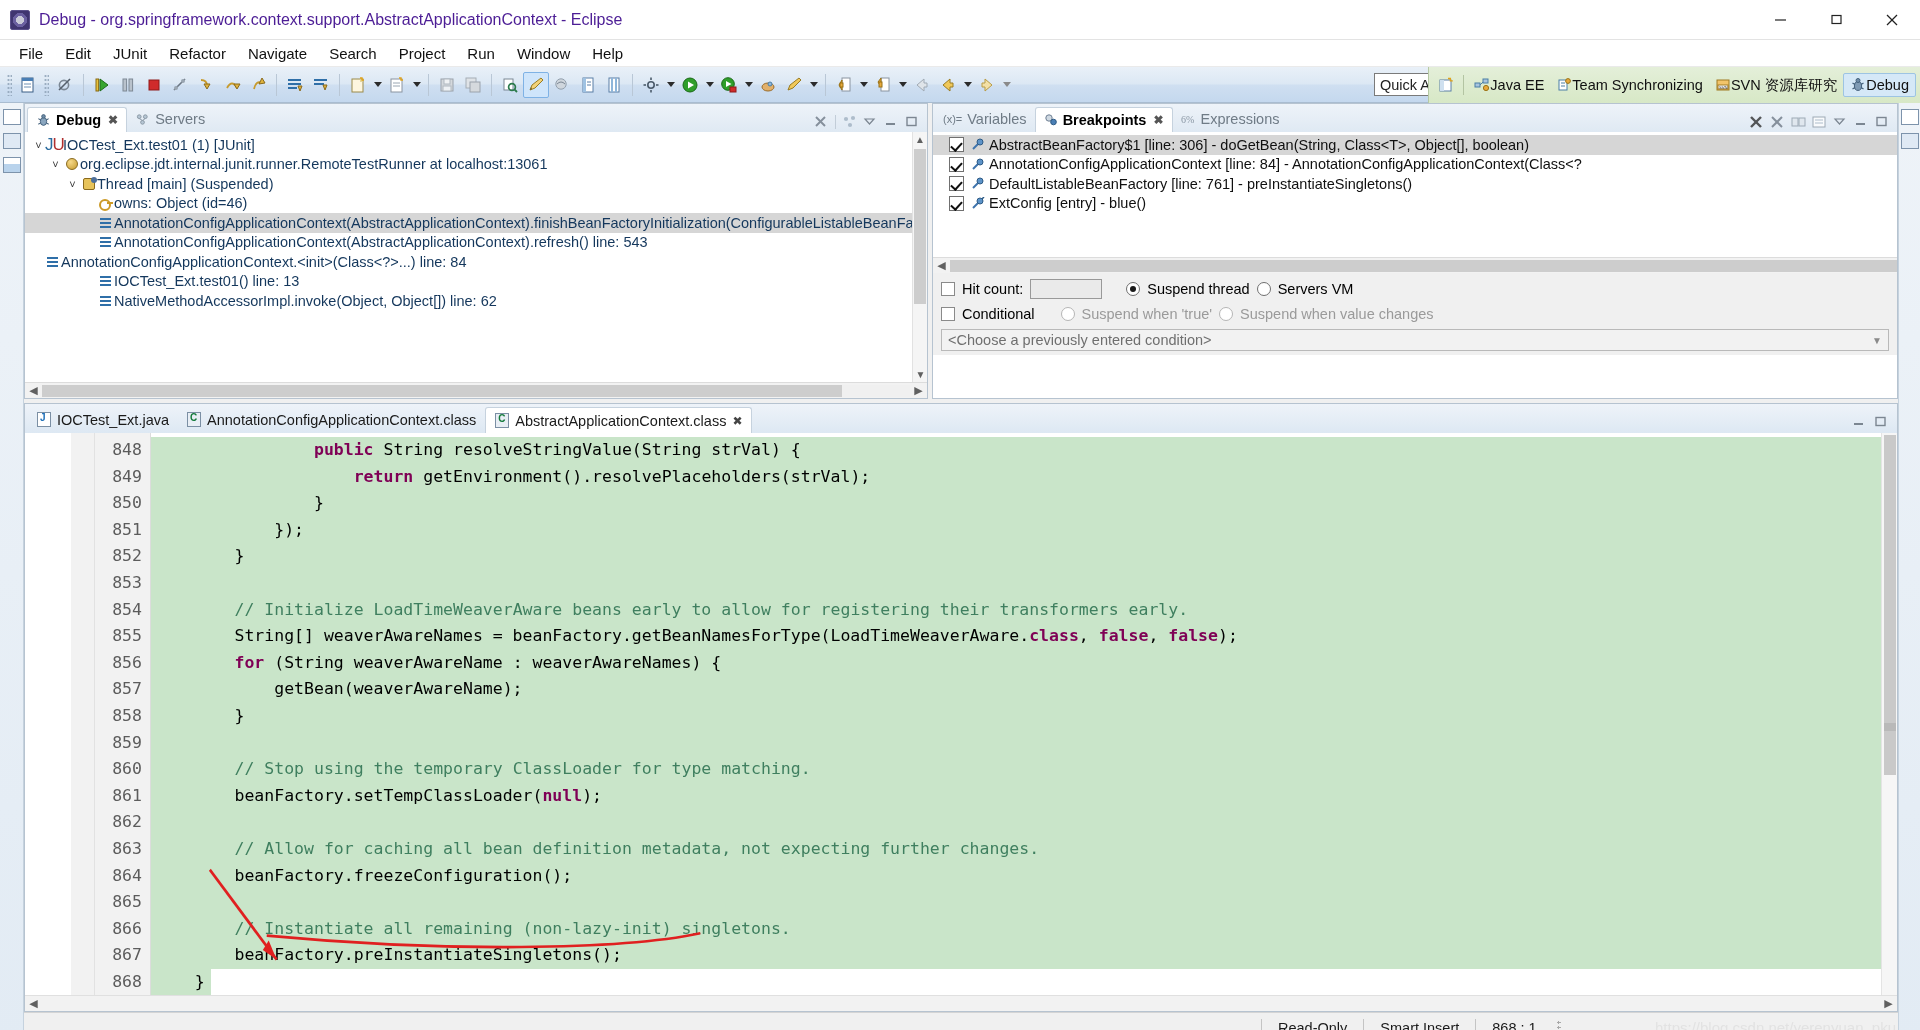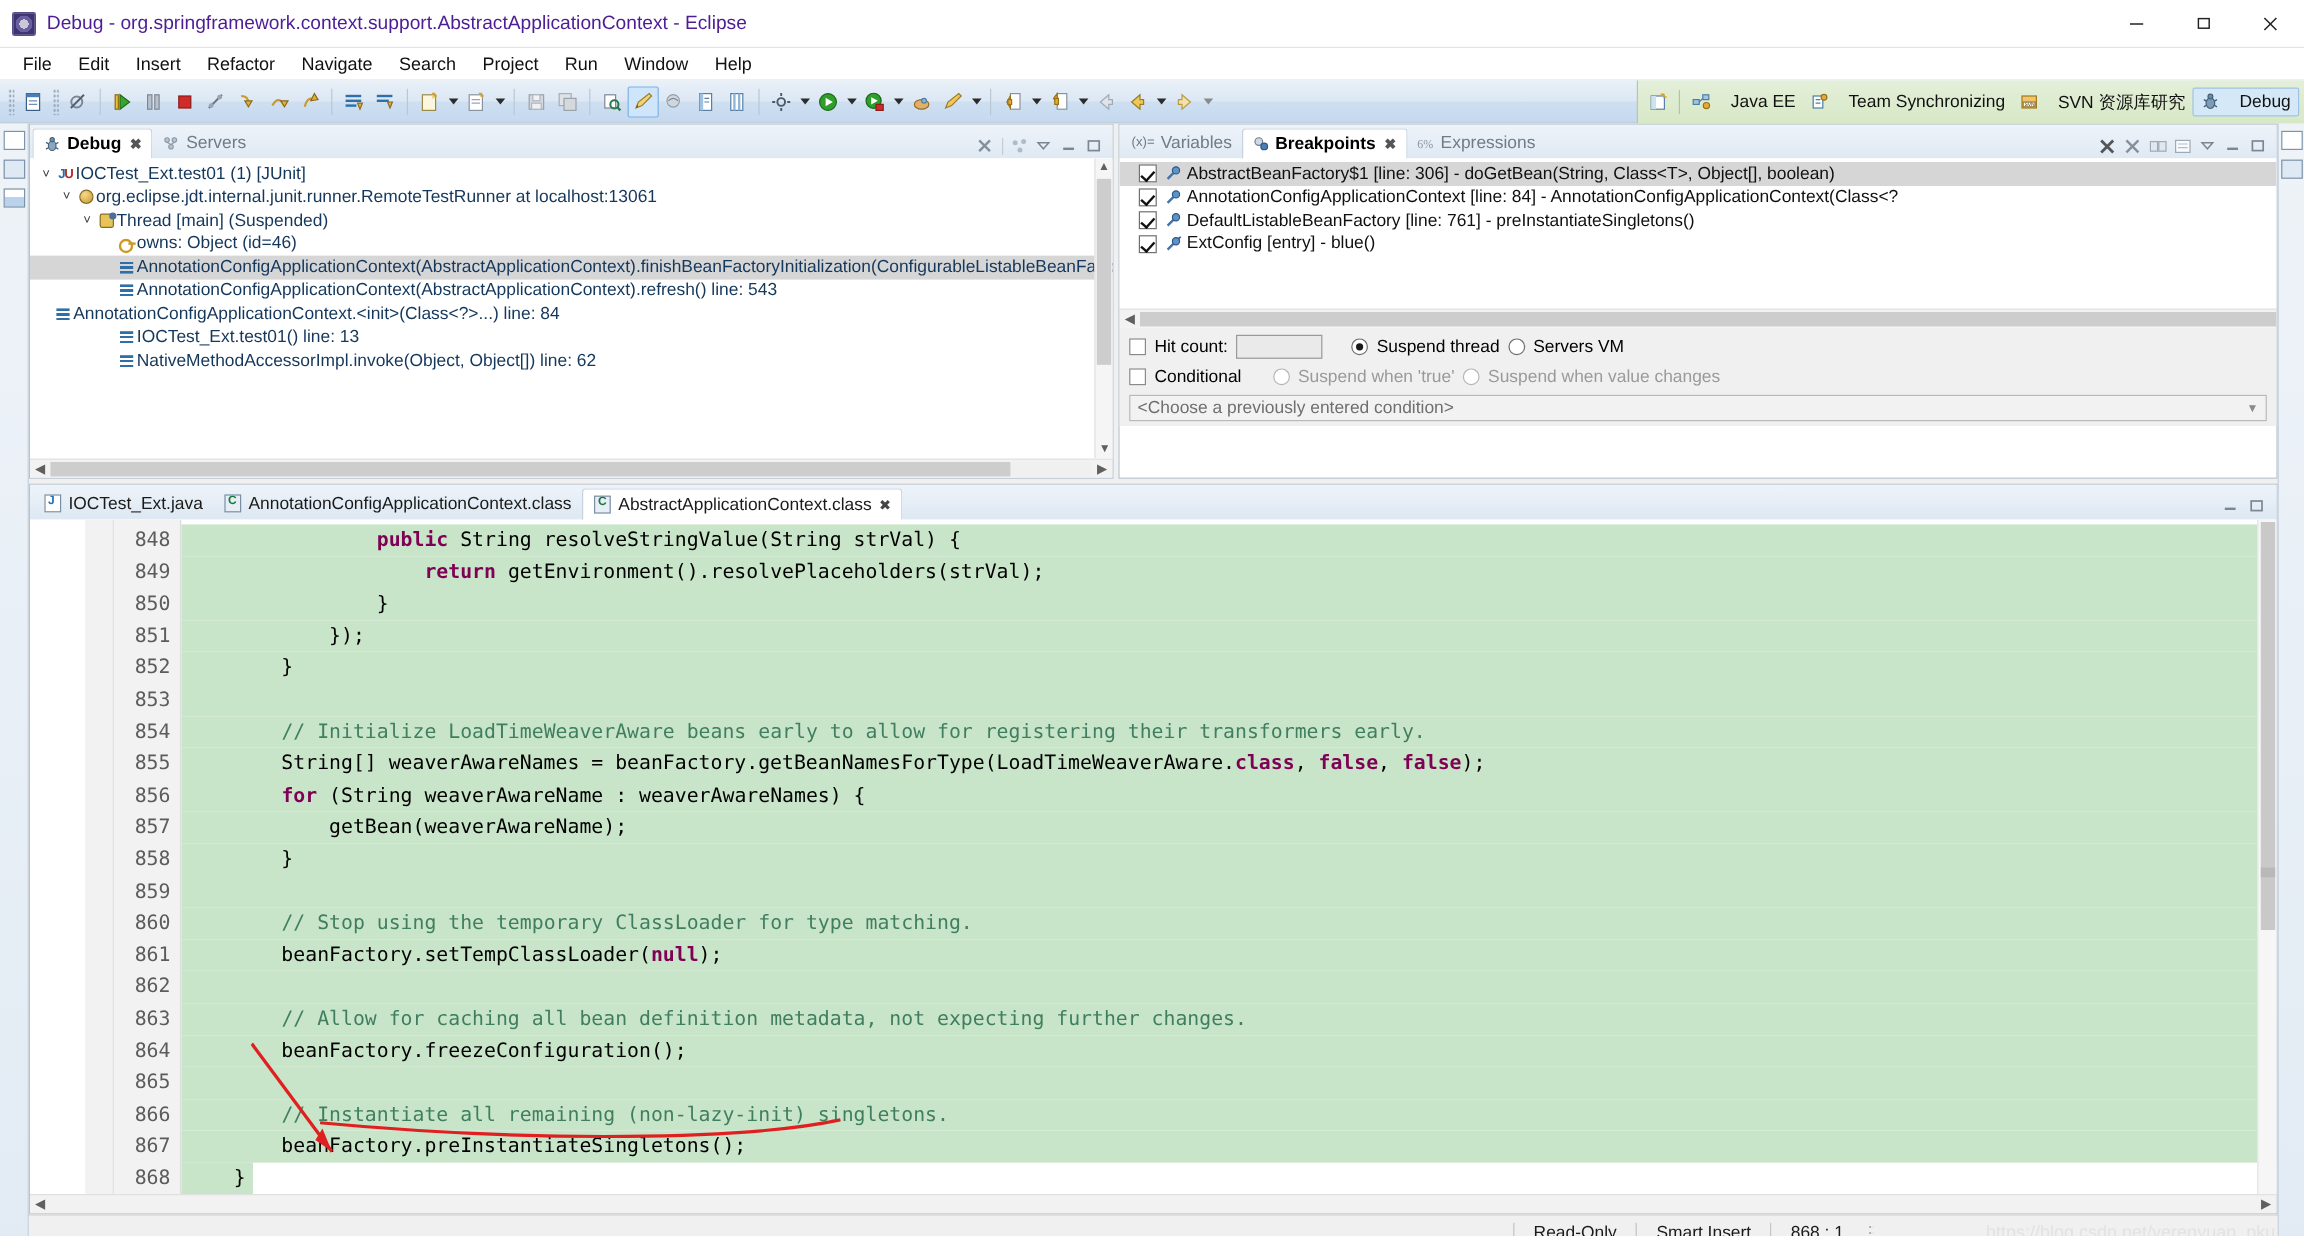--- a/index.html
+++ b/index.html
@@ -57,21 +57,21 @@
   .quick-access {
     position:absolute; right:430px; top:6px; width:116px; height:23px;
     background:#fff; border:1px solid #7a7a7a; font-size:14.5px; color:#222;
     display:flex; align-items:center; padding-left:5px; white-space:nowrap; overflow:hidden;
   }
   .persp-bar {
     position:absolute; right:0; top:0; height:36px; display:flex; align-items:center;
     background: linear-gradient(#e4efd9 0%, #d7e8c6 100%); border-left:1px solid #b6c9a4;
     padding:0 4px;
   }
-  .persp-item { display:flex; align-items:center; gap:16px; padding:3px 6px; font-size:14.5px; color:#111; white-space:nowrap; border-radius:2px;}
+  .persp-item { display:flex; align-items:center; gap:0; padding:3px 6px; font-size:14.5px; color:#111; white-space:nowrap; border-radius:2px;}
   .persp-item.active { background:#d5e8f7; border:1px solid #9dc4e3; }
   .persp-sep { width:1px; height:20px; background:#b3c4a2; margin:0 4px; }
 
   
   .body-area { flex:1 1 auto; display:flex; flex-direction:column; background:#f0f0f0; position:relative; }
   .left-rail {
     position:absolute; left:0; top:0; bottom:0; width:24px;
     background:linear-gradient(#eef3f8,#e2ebf4); border-right:1px solid #c5d2de; z-index:5;
     padding-top:6px; display:flex; flex-direction:column; align-items:center; gap:8px;
   }
@@ -109,21 +109,21 @@
 
   
   .tree { font-size:14.5px; color:#0b2a4a; padding-top:3px; }
   .trow { display:flex; align-items:center; height:19.5px; padding-left:4px; white-space:nowrap; }
   .trow.sel { background:#d6d6d6; }
   .twist { width:15px; flex:0 0 15px; display:flex; align-items:center; justify-content:center; color:#3a3a3a; font-size:11px; }
   .tico { width:17px; flex:0 0 17px; display:flex; align-items:center; justify-content:center; }
   .tlabel { color:#14375c; }
   .frame-ico { display:inline-block; width:11px; height:10px;
     background: repeating-linear-gradient(#2f6fa8 0 2px, transparent 2px 4px); }
-  .junit-ico { font-size:11px; font-weight:bold; color:#2a6b9e; letter-spacing:-1px;}
+  .junit-ico { font-size:17px; font-weight:normal; color:#2a6b9e; letter-spacing:-1px;}
   .junit-ico span{ color:#b03030; }
   .dot-ico { width:12px; height:12px; border-radius:50%;
     background:radial-gradient(circle at 35% 30%, #f6d989, #c79b2e); border:1px solid #8a6a1d; }
   .thread-ico { width:12px; height:12px; background:#e7c35a; border:1px solid #8a6a1d; border-radius:2px; position:relative;}
   .thread-ico:after{content:""; position:absolute; right:-3px; top:-2px; width:6px; height:6px; border-radius:50%; background:#4d6f9a;}
   .key-ico { width:14px; height:10px; position:relative; }
   .key-ico:before{content:""; position:absolute; left:0; top:1px; width:8px; height:8px; border:2px solid #cc9a26; border-radius:50%;}
   .key-ico:after{content:""; position:absolute; left:8px; top:4px; width:6px; height:2px; background:#cc9a26;}
 
   
@@ -224,21 +224,21 @@
             <line x1="2" y1="2" x2="12" y2="12" stroke="#222" stroke-width="1.3"></line>
             <line x1="12" y1="2" x2="2" y2="12" stroke="#222" stroke-width="1.3"></line>
           </svg>
       </div>
     </div>
   </div>
 
   <div class="menubar">
     <div class="menu-item">File</div>
     <div class="menu-item">Edit</div>
-    <div class="menu-item">Insert</div>
+    <div class="menu-item">JUnit</div>
     <div class="menu-item">Refactor</div>
     <div class="menu-item">Navigate</div>
     <div class="menu-item">Search</div>
     <div class="menu-item">Project</div>
     <div class="menu-item">Run</div>
     <div class="menu-item">Window</div>
     <div class="menu-item">Help</div>
   </div>
 
   <div class="toolbar">

